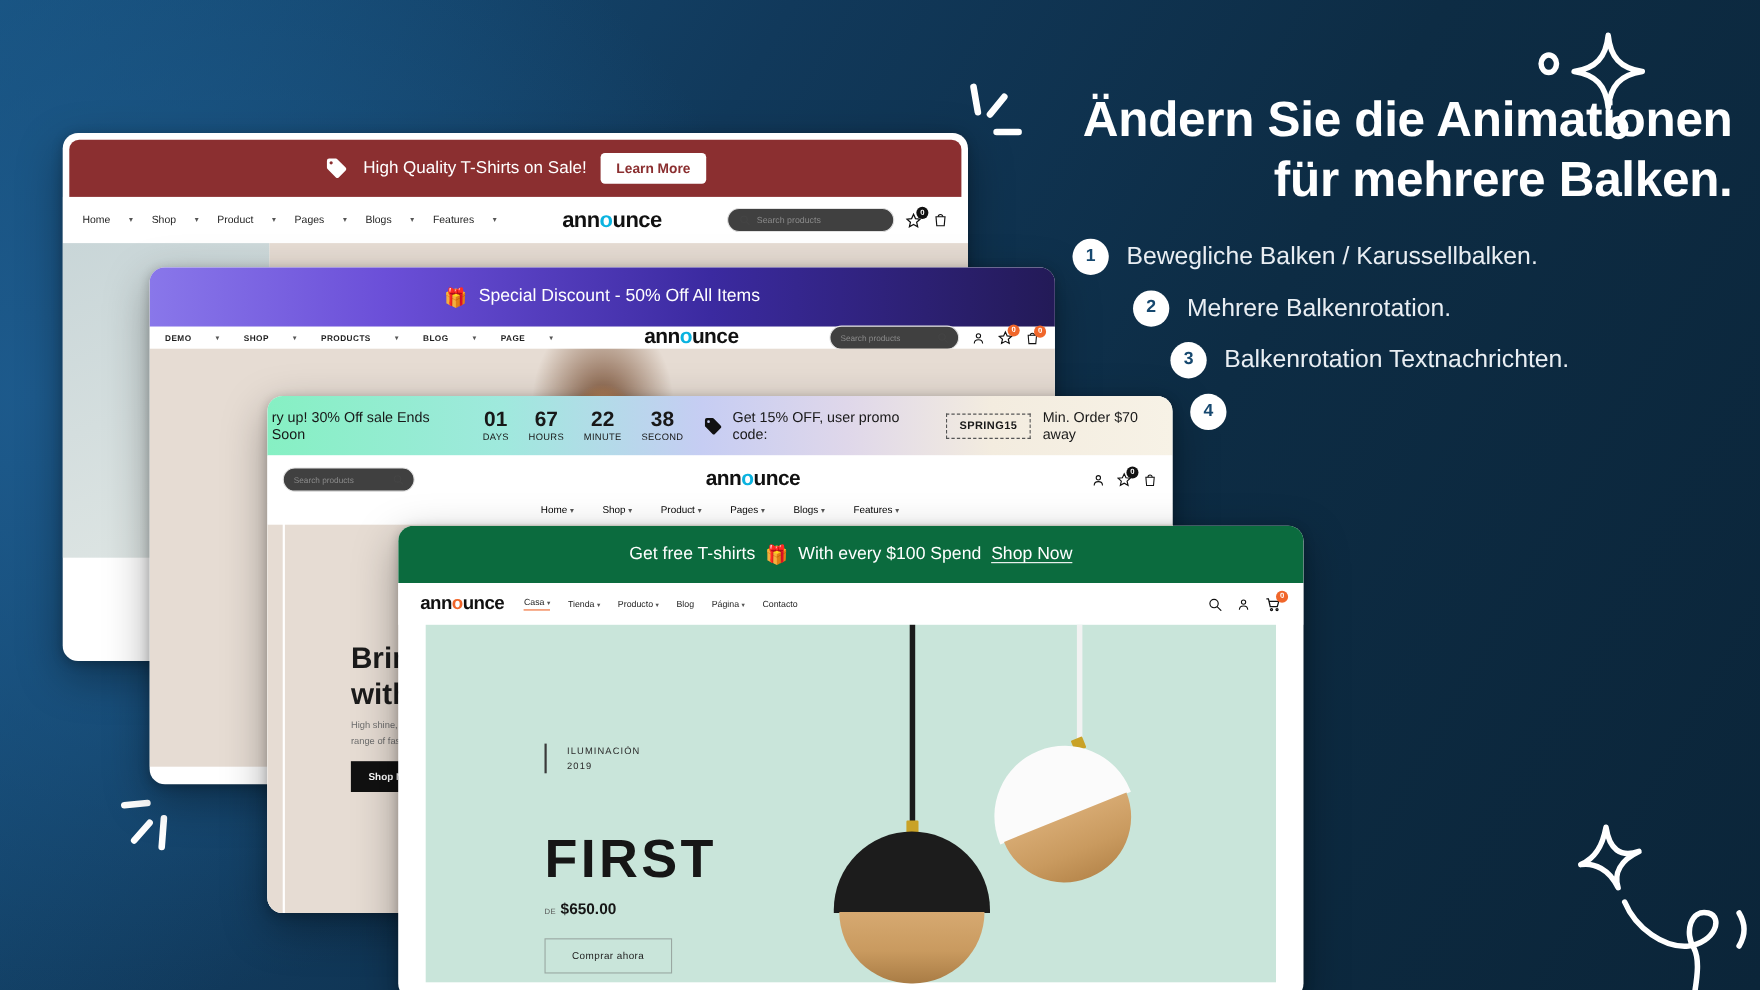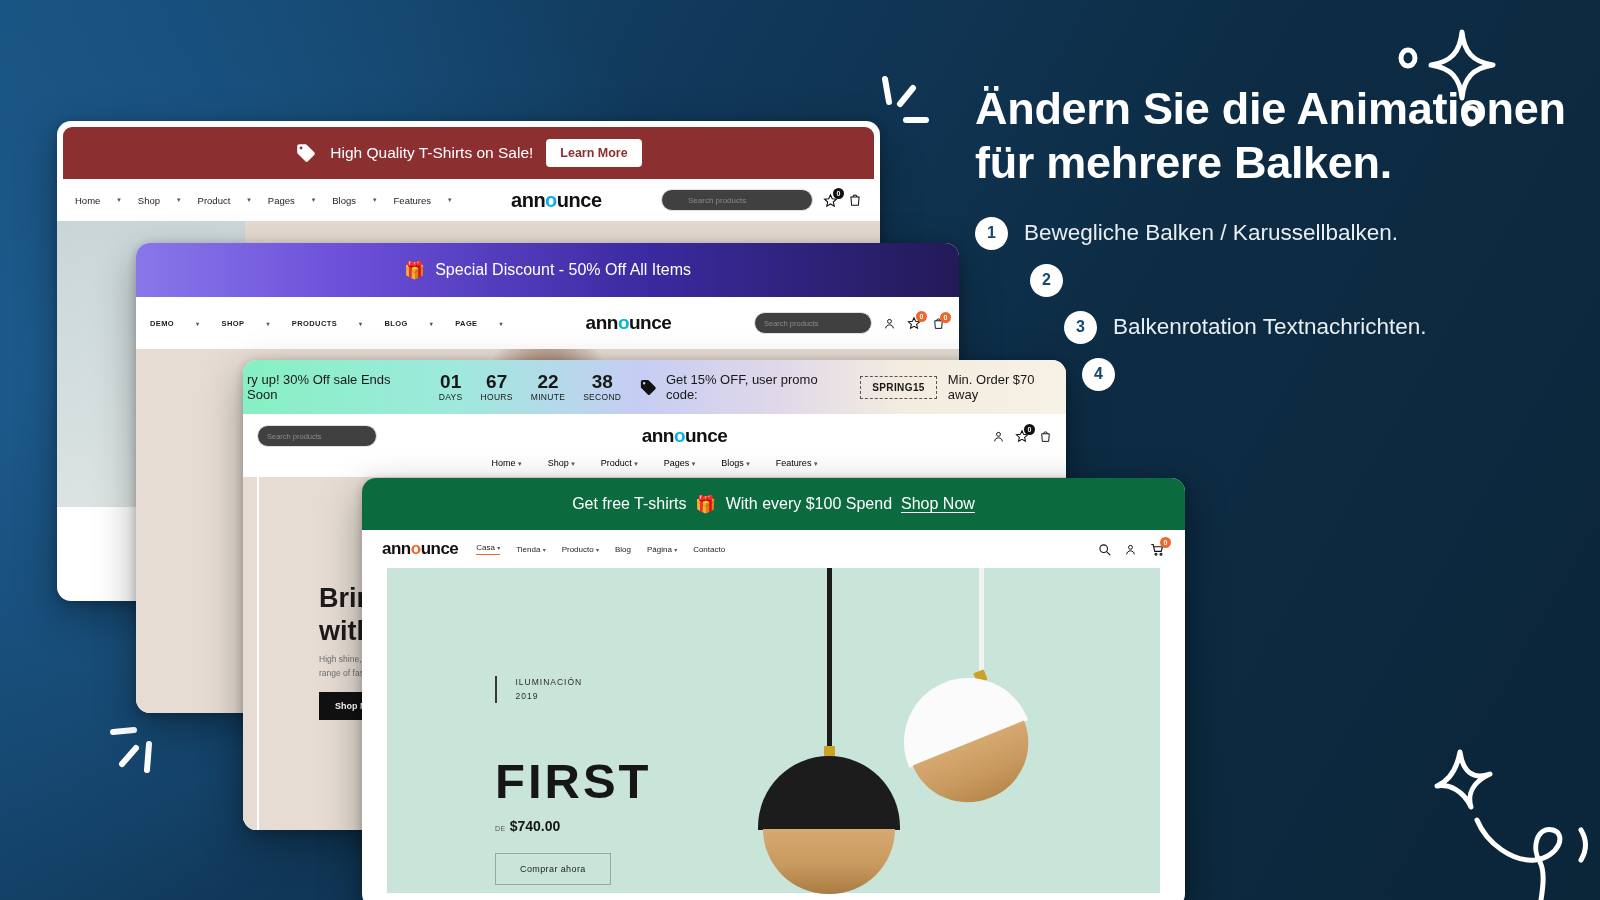--- a/index.html
+++ b/index.html
@@ -16,20 +16,21 @@
   .deco { position:absolute; pointer-events:none; }
 
   
   .copy { position:absolute; left:975px; top:82px; width:600px; }
   .copy h1 {
     color:#ffffff;
     font-size:45px;
     line-height:1.21;
     font-weight:bold;
     letter-spacing:-0.3px;
+    text-align:right;
   }
   .feature-list { margin-top:26px; }
   .feature {
     display:flex; align-items:center; gap:16px;
     margin-bottom:14px; color:#e9eef3; font-size:22.5px;
   }
   .feature .num {
     width:33px; height:33px; border-radius:50%;
     background:#ffffff; color:#16486f;
     font-size:16px; font-weight:bold;
@@ -103,21 +104,21 @@
     background:#fff; color:#222; font-size:8px; font-weight:bold;
     letter-spacing:1.4px; padding:9px 17px; border-radius:2px;
   }
 
   
   #card2 { left:136px; top:243px; width:823px; height:470px; }
   #card2 .bar {
     height:54px; font-size:16px; gap:10px;
     background:linear-gradient(90deg,#8977ea 0%,#6b4fd8 26%,#3b2aa0 62%,#231a57 100%);
   }
-  #card2 .nav { height:52px; padding:0 14px; }
+  #card2 .nav { height:20px; padding:0 14px; }
   #card2 .navlinks { gap:22px; font-size:7.5px; font-weight:bold; letter-spacing:.4px; }
   #card2 .logo { font-size:19px; }
   #card2 .search { font-size:7.5px; padding:5px 9px; width:118px; justify-content:space-between; }
   #card2 .hero { height:380px; background:#e6dcd3; position:relative; overflow:hidden; }
   #card2 .model {
     position:absolute; left:50%; top:-24px; transform:translateX(-50%);
     width:210px; height:300px;
     background:
       radial-gradient(ellipse 58px 80px at 50% 38%, #c69a72 0%, #b0805a 60%, rgba(176,128,90,0) 72%),
       radial-gradient(ellipse 92px 120px at 50% 25%, #7c5338 0%, rgba(124,83,56,0) 70%);
@@ -469,21 +470,21 @@
       <div class="lblwrap">
         <div class="lbar"></div>
         <div class="lbl">
           <div>ILUMINACIÓN</div>
           <div>2019</div>
         </div>
       </div>
       <div class="etna">FIRST</div>
       <div class="price">
         <small>DE</small>
-        <span>$740.00</span>
+        <span>$650.00</span>
       </div>
       <div class="buy">Comprar ahora</div>
 
       <div class="lamp">
         <div class="cordA"></div>
           <div class="capA"></div>
         <div class="domeA"></div>
           <div class="woodA"></div>
       </div>
       <div class="lamp">
@@ -500,20 +501,21 @@
 
 <div class="copy">
   <h1>Ändern Sie die Animationen für mehrere Balken.</h1>
   <div class="feature-list">
     <div class="feature f1">
       <span class="num">1</span>
       <span>Bewegliche Balken / Karussellbalken.</span>
     </div>
     <div class="feature f2">
       <span class="num">2</span>
+      <span>Mehrere Balkenrotation.</span>
     </div>
     <div class="feature f3">
       <span class="num">3</span>
       <span>Balkenrotation Textnachrichten.</span>
     </div>
     <div class="feature f4">
       <span class="num">4</span>
     </div>
   </div>
 </div>

